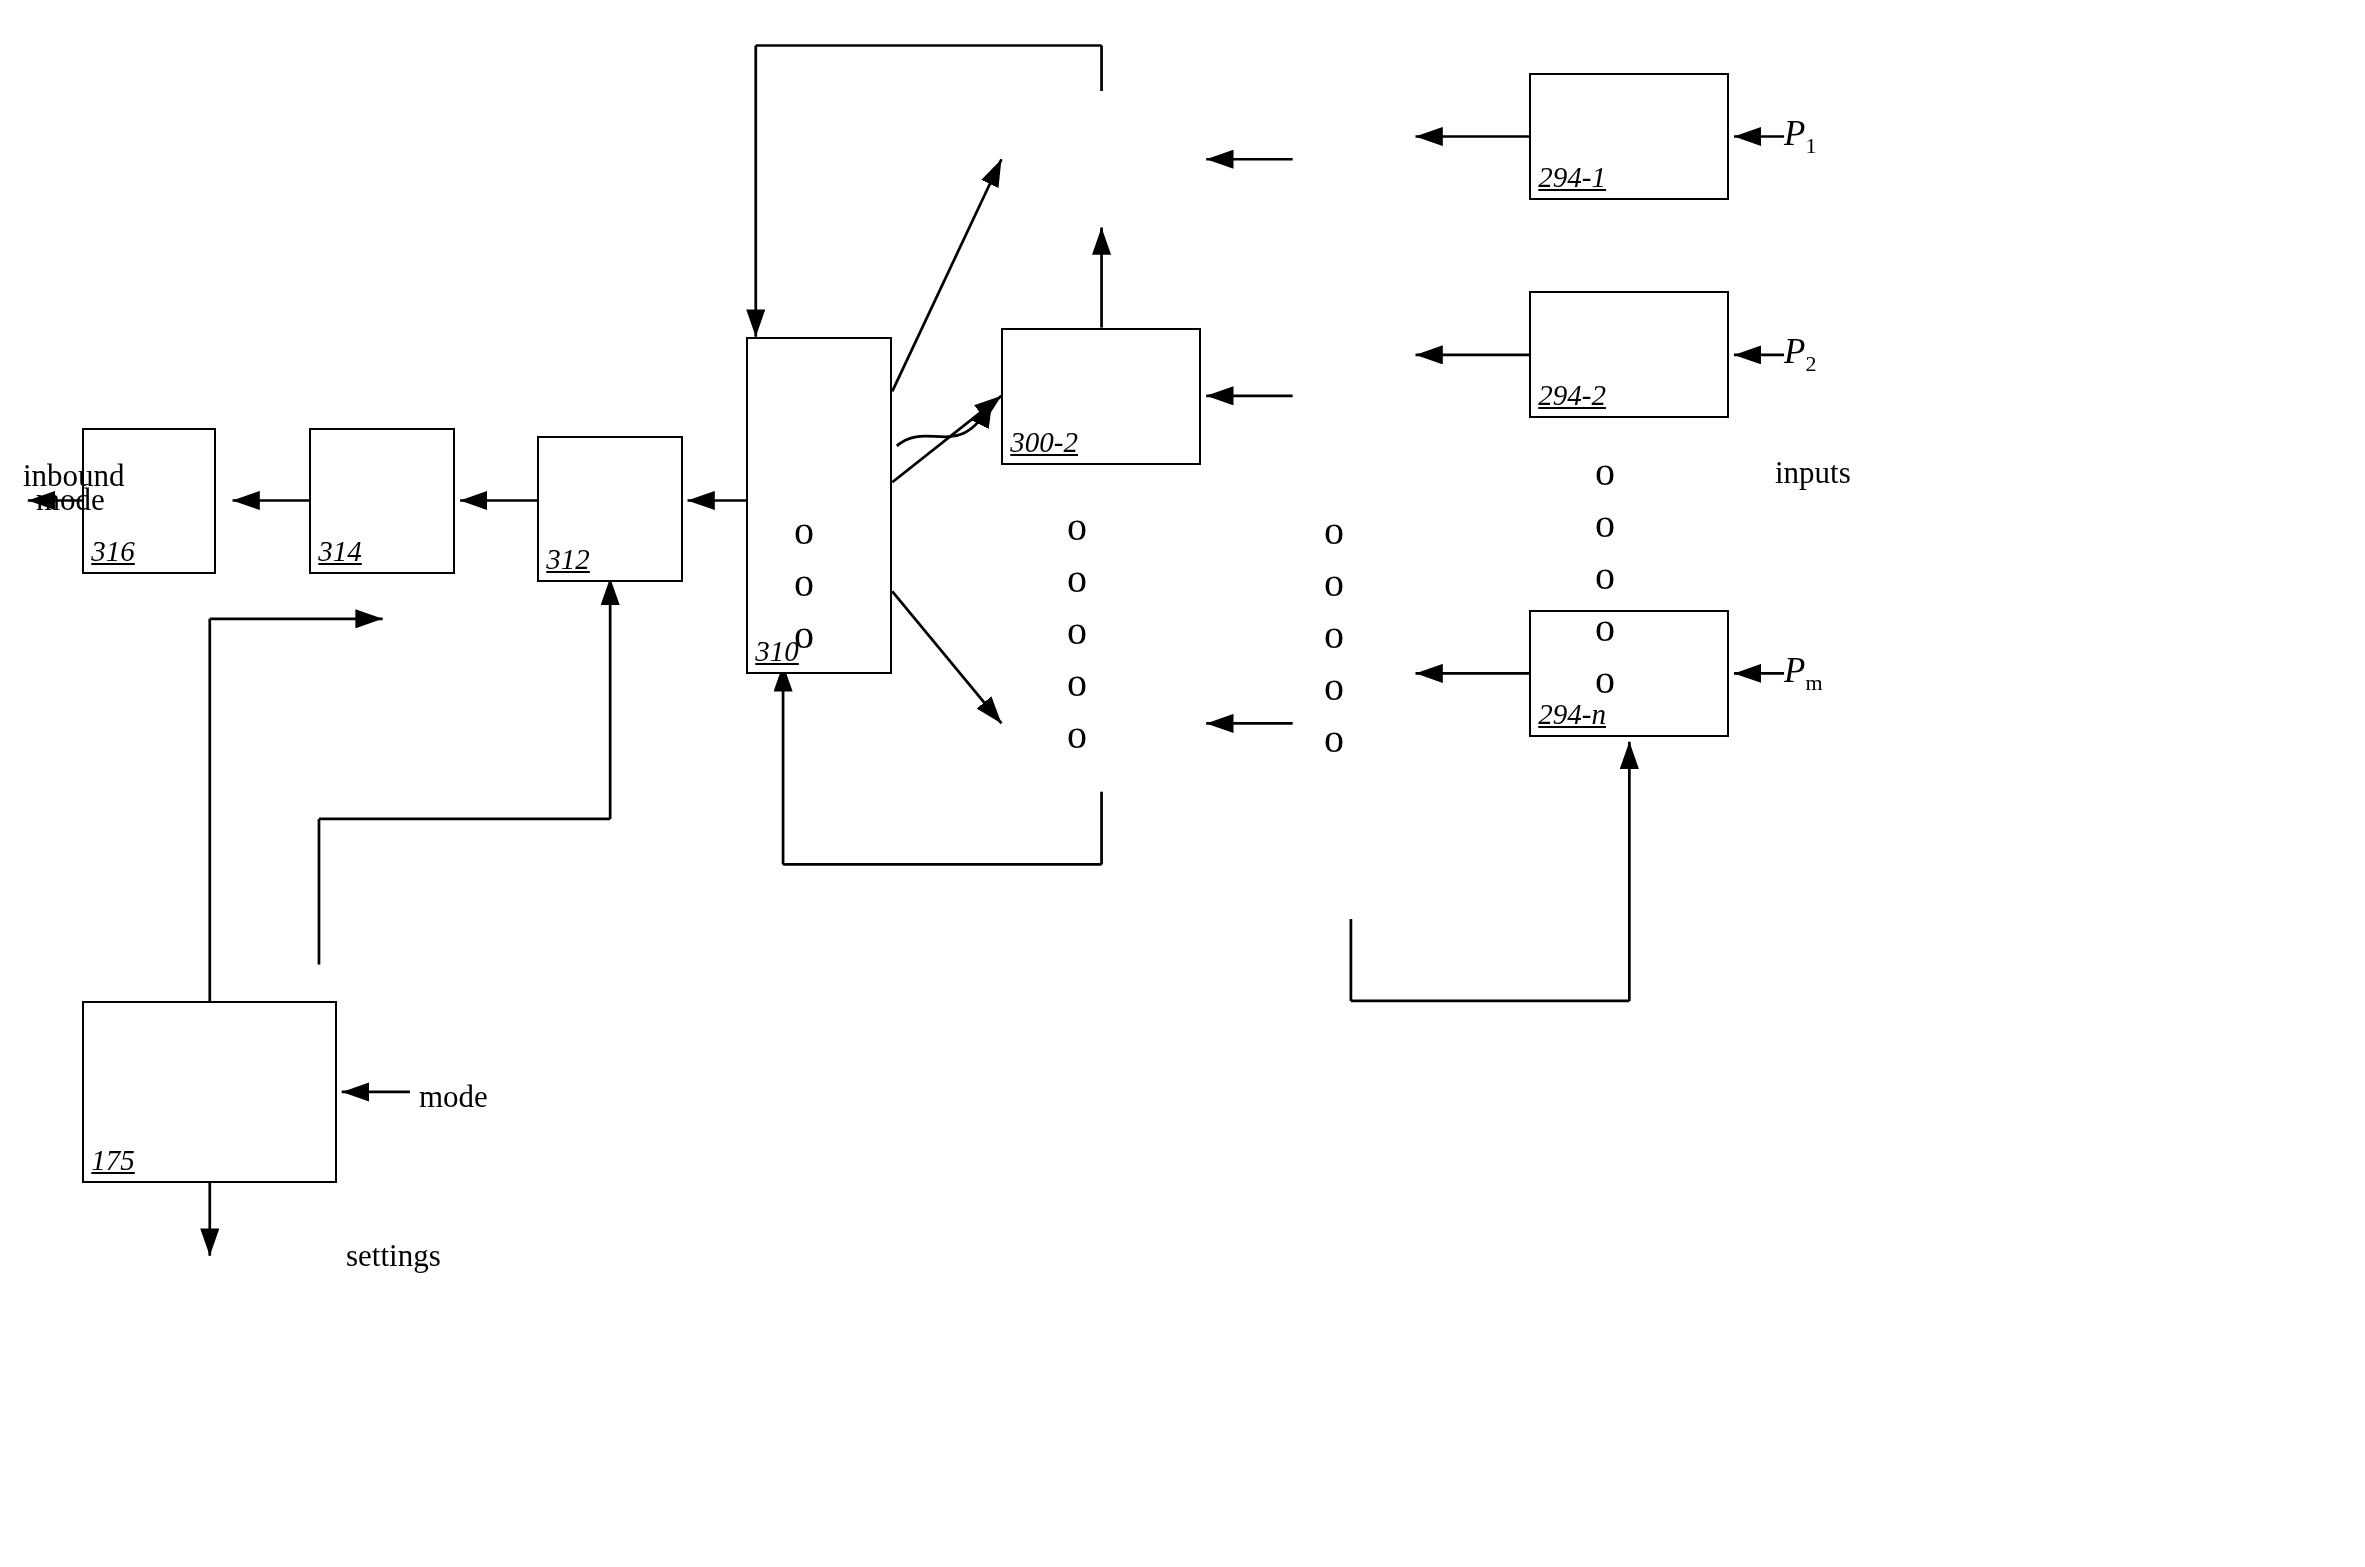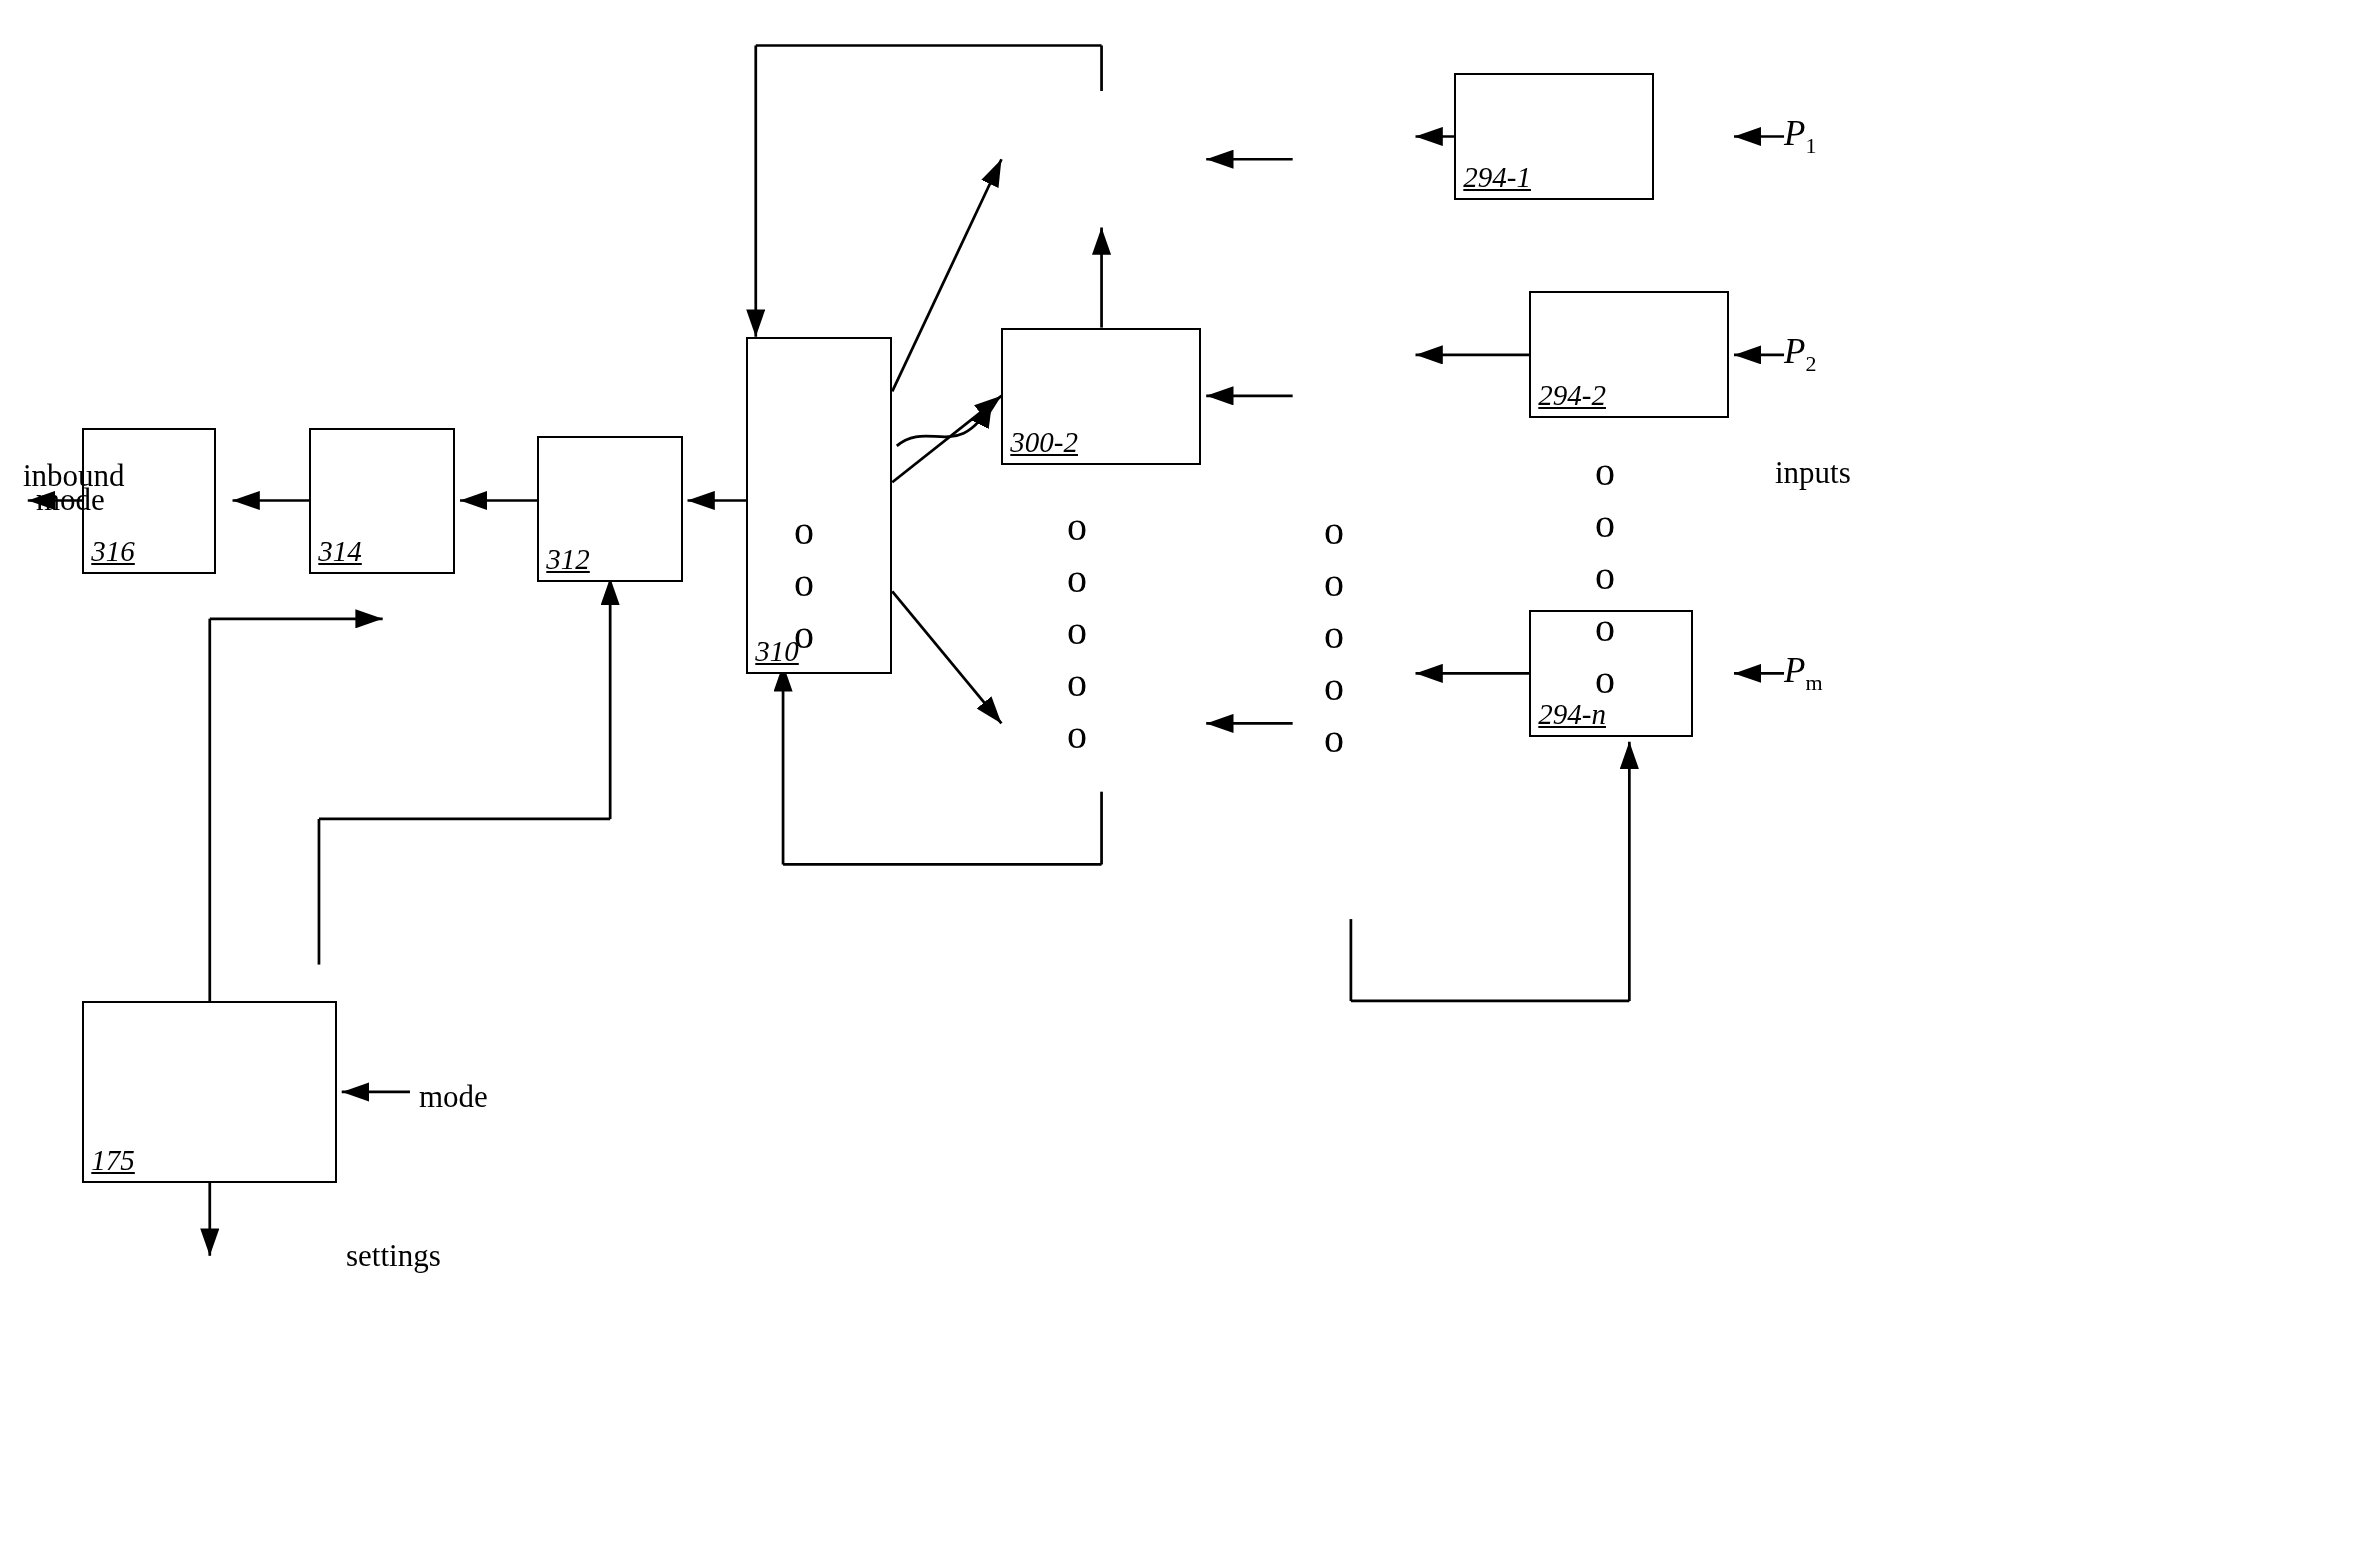--- a/index.html
+++ b/index.html
@@ -146,29 +146,29 @@
     <span class="box-label">310</span>
   </div>
 
 
   <div class="box" style="left:1001px; top:328px; width:200px; height:137px;">
     <span class="box-label">300-2</span>
   </div>
 
 
 
-  <div class="box" style="left:1454px; top:73px; width:200px; height:127px;">
+  <div class="box" style="left:1529px; top:73px; width:200px; height:127px;">
     <span class="box-label">294-1</span>
   </div>
 
   <div class="box" style="left:1529px; top:291px; width:200px; height:127px;">
     <span class="box-label">294-2</span>
   </div>
 
-  <div class="box" style="left:1529px; top:610px; width:164px; height:127px;text-align:center;">
+  <div class="box" style="left:1529px; top:610px; width:200px; height:127px;text-align:center;">
     <span class="box-label">294-n</span>
   </div>
 
   <div class="box" style="left:82px; top:1001px; width:255px; height:182px;">
     <span class="box-label">175</span>
   </div>
 
   <div class="label" style="left:23px; top:458px; font-size:31px;">inbound</div>
   <div class="label" style="left:36px; top:482px; font-size:31px;">mode</div>
 

